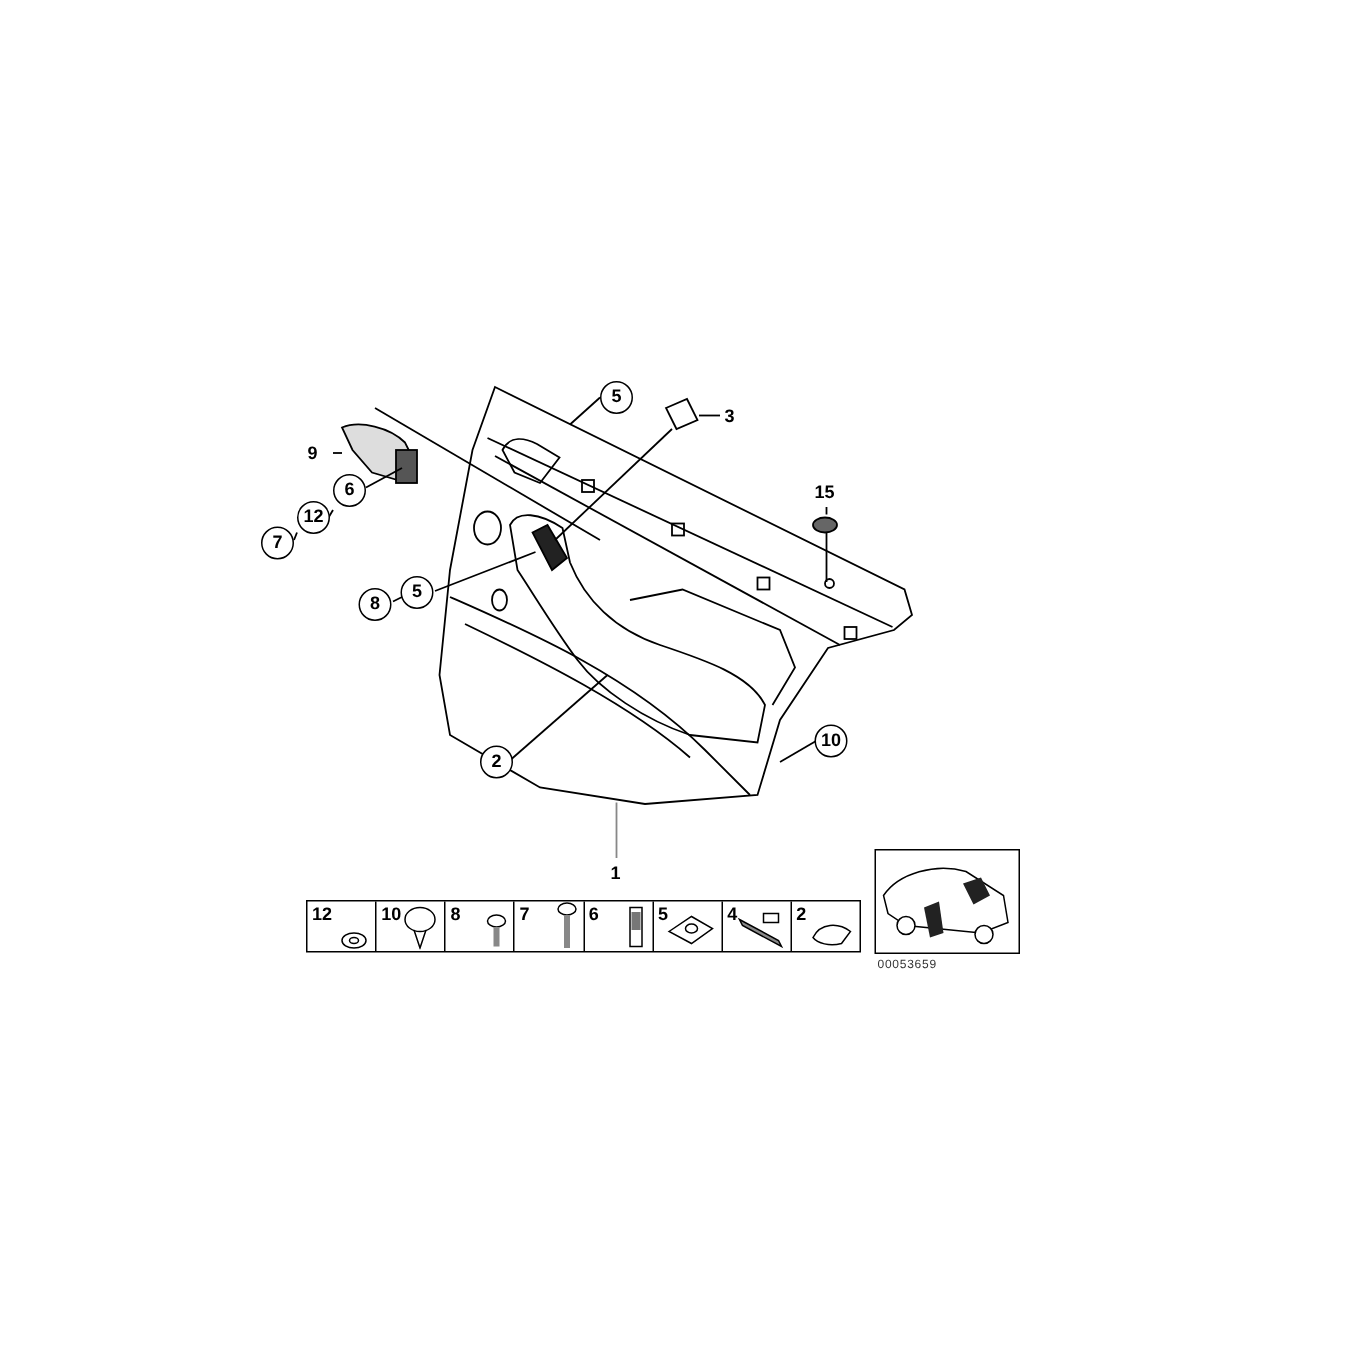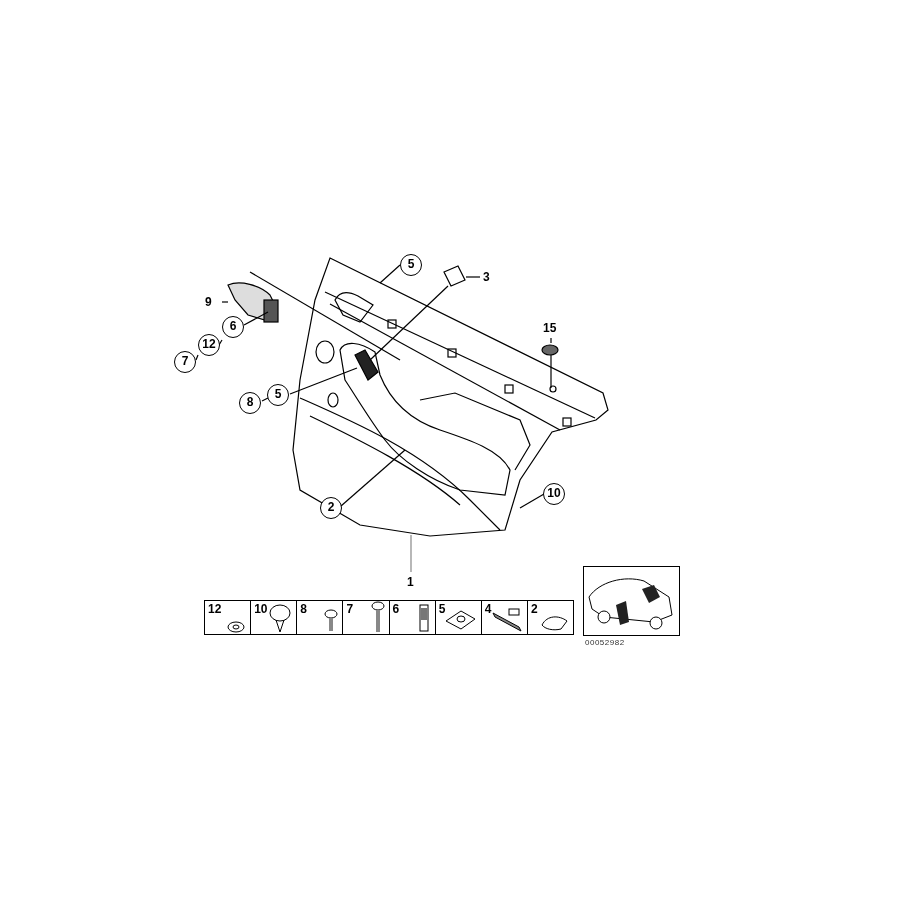--- a/index.html
+++ b/index.html
@@ -146,14 +146,14 @@
 
   <div id="car-thumb">
     <svg width="95" height="68">
       <path d="M5 30 C15 15 40 8 60 14 L85 30 L88 48 L70 55 L20 50 L8 42 Z" fill="#fff" stroke="#000"></path>
       <path d="M32 38 L42 34 L45 55 L36 58 Z" fill="#222"></path>
       <path d="M58 22 L70 18 L76 30 L65 36 Z" fill="#222"></path>
       <circle cx="20" cy="50" r="6" fill="#fff" stroke="#000"></circle>
       <circle cx="72" cy="56" r="6" fill="#fff" stroke="#000"></circle>
     </svg>
   </div>
-  <div id="diagram-id">00052982</div>
+  <div id="diagram-id">00053659</div>
 </div>
 
 </body></html>

